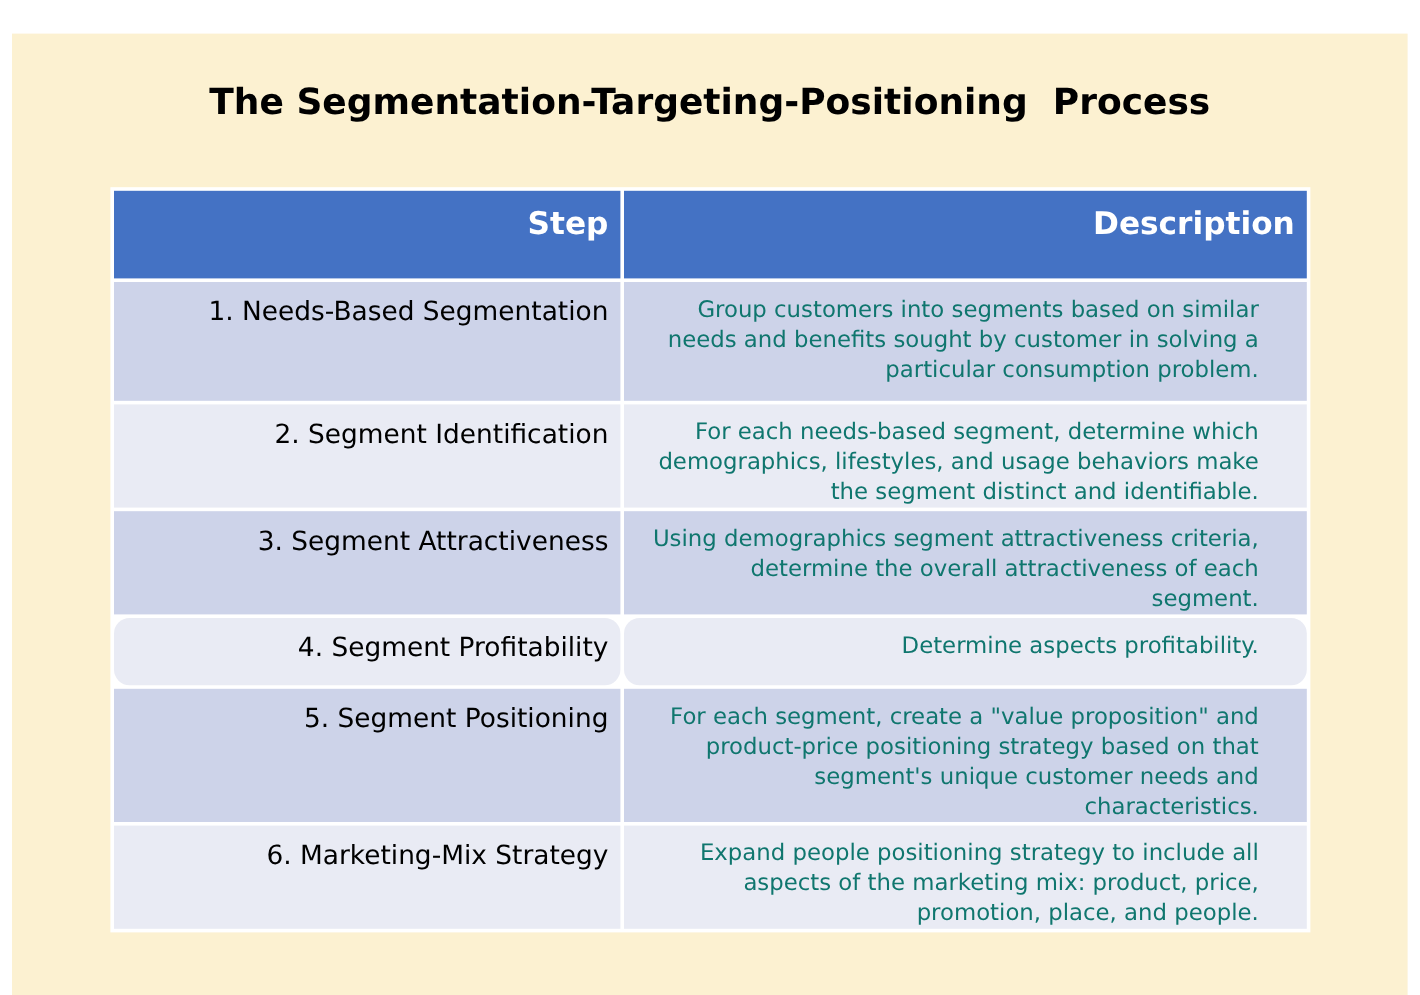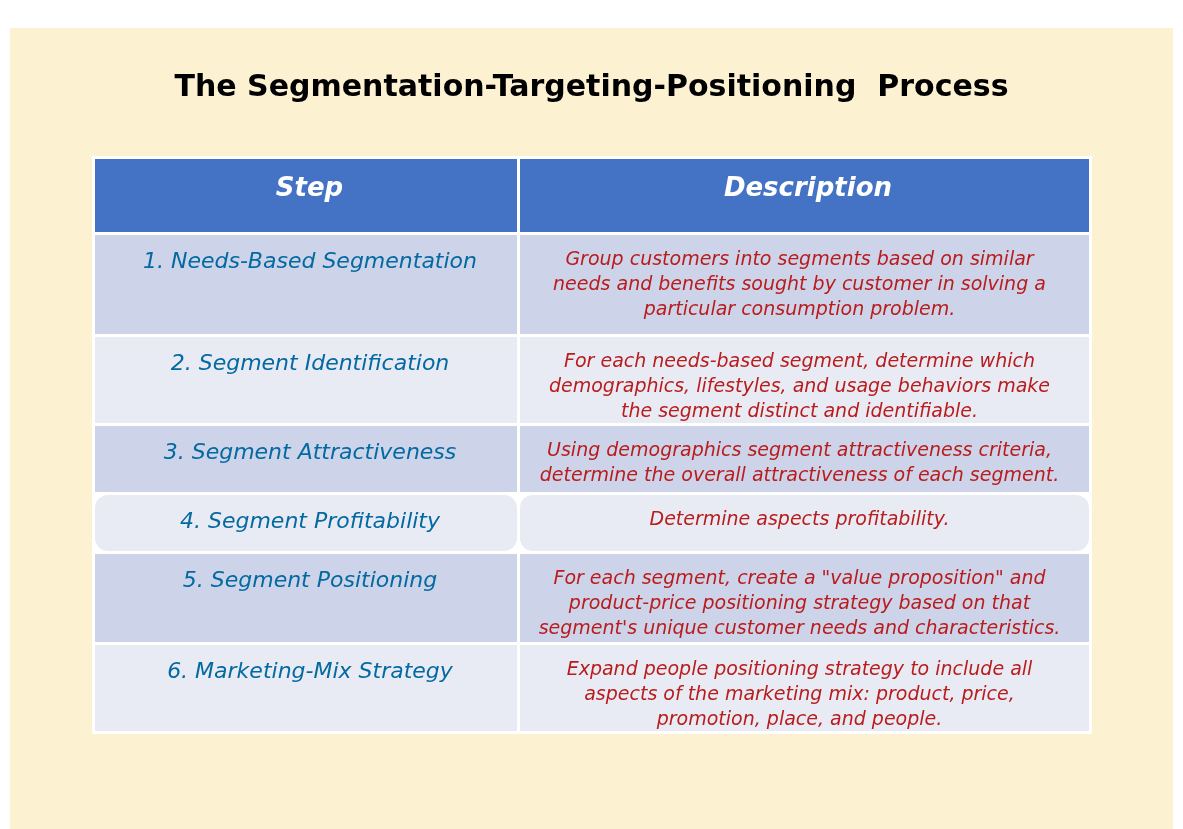--- a/index.html
+++ b/index.html
@@ -38,44 +38,43 @@
     top: 128px;
     width: 1000px;
     border-collapse: separate;
     border-spacing: 3px;
     background: #ffffff;
     table-layout: fixed;
   }
   th, td {
     box-sizing: border-box;
     vertical-align: top;
-    text-align: center;
+    text-align: right;
     margin: 12px;
-    font-style: italic;
   }
   th {
     background: #4472C4;
     color: #ffffff;
     font-size: 26px;
     font-weight: bold;
     height: 73px;
     padding: 13px 10px 0 17px;
   }
   th.col-step { width: 422px; }
   td.step {
     font-size: 22px;
-    color: #0369a1;
+    color: #000000;
     padding: 13px 10px 0 18px;
     white-space: nowrap;
   }
   td.desc {
     font-size: 19px;
     line-height: 25px;
-    color: #b91c1c;
-    padding: 11px 26px 0 16px;
+    color: #0f766e;
+    padding: 11px 40px 0 16px;
   }
   tbody tr:nth-child(odd) td { background: #CDD3E9; }
   tbody tr:nth-child(even) td { background: #E9EBF4; }
   tbody tr:nth-child(1) td { height: 99px; }
   tbody tr:nth-child(2) td { height: 79px; }
   tbody tr:nth-child(3) td { height: 66px; }
   tbody tr:nth-child(4) td { height: 56px; border-radius: 13px; }
   tbody tr:nth-child(5) td { height: 88px; }
   tbody tr:nth-child(6) td { height: 78px; }
 </style>

